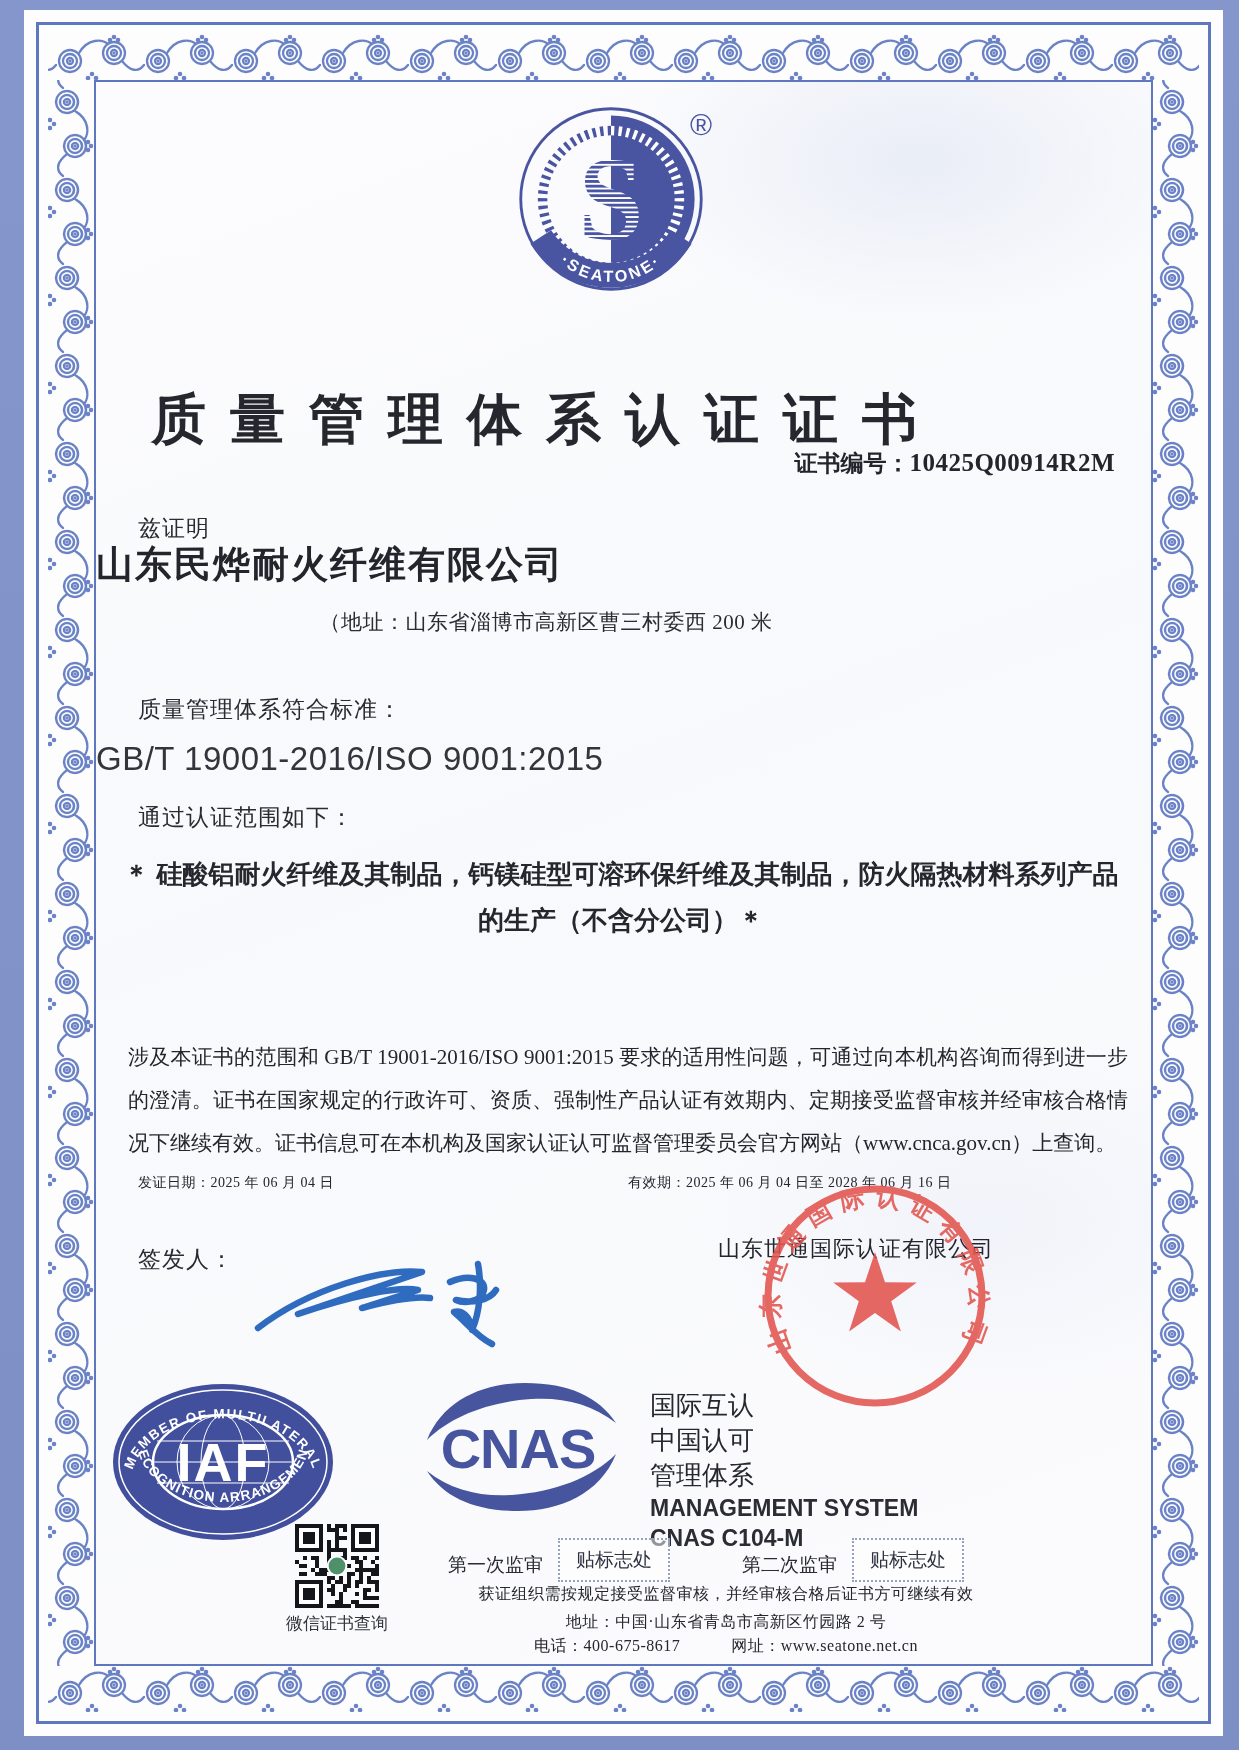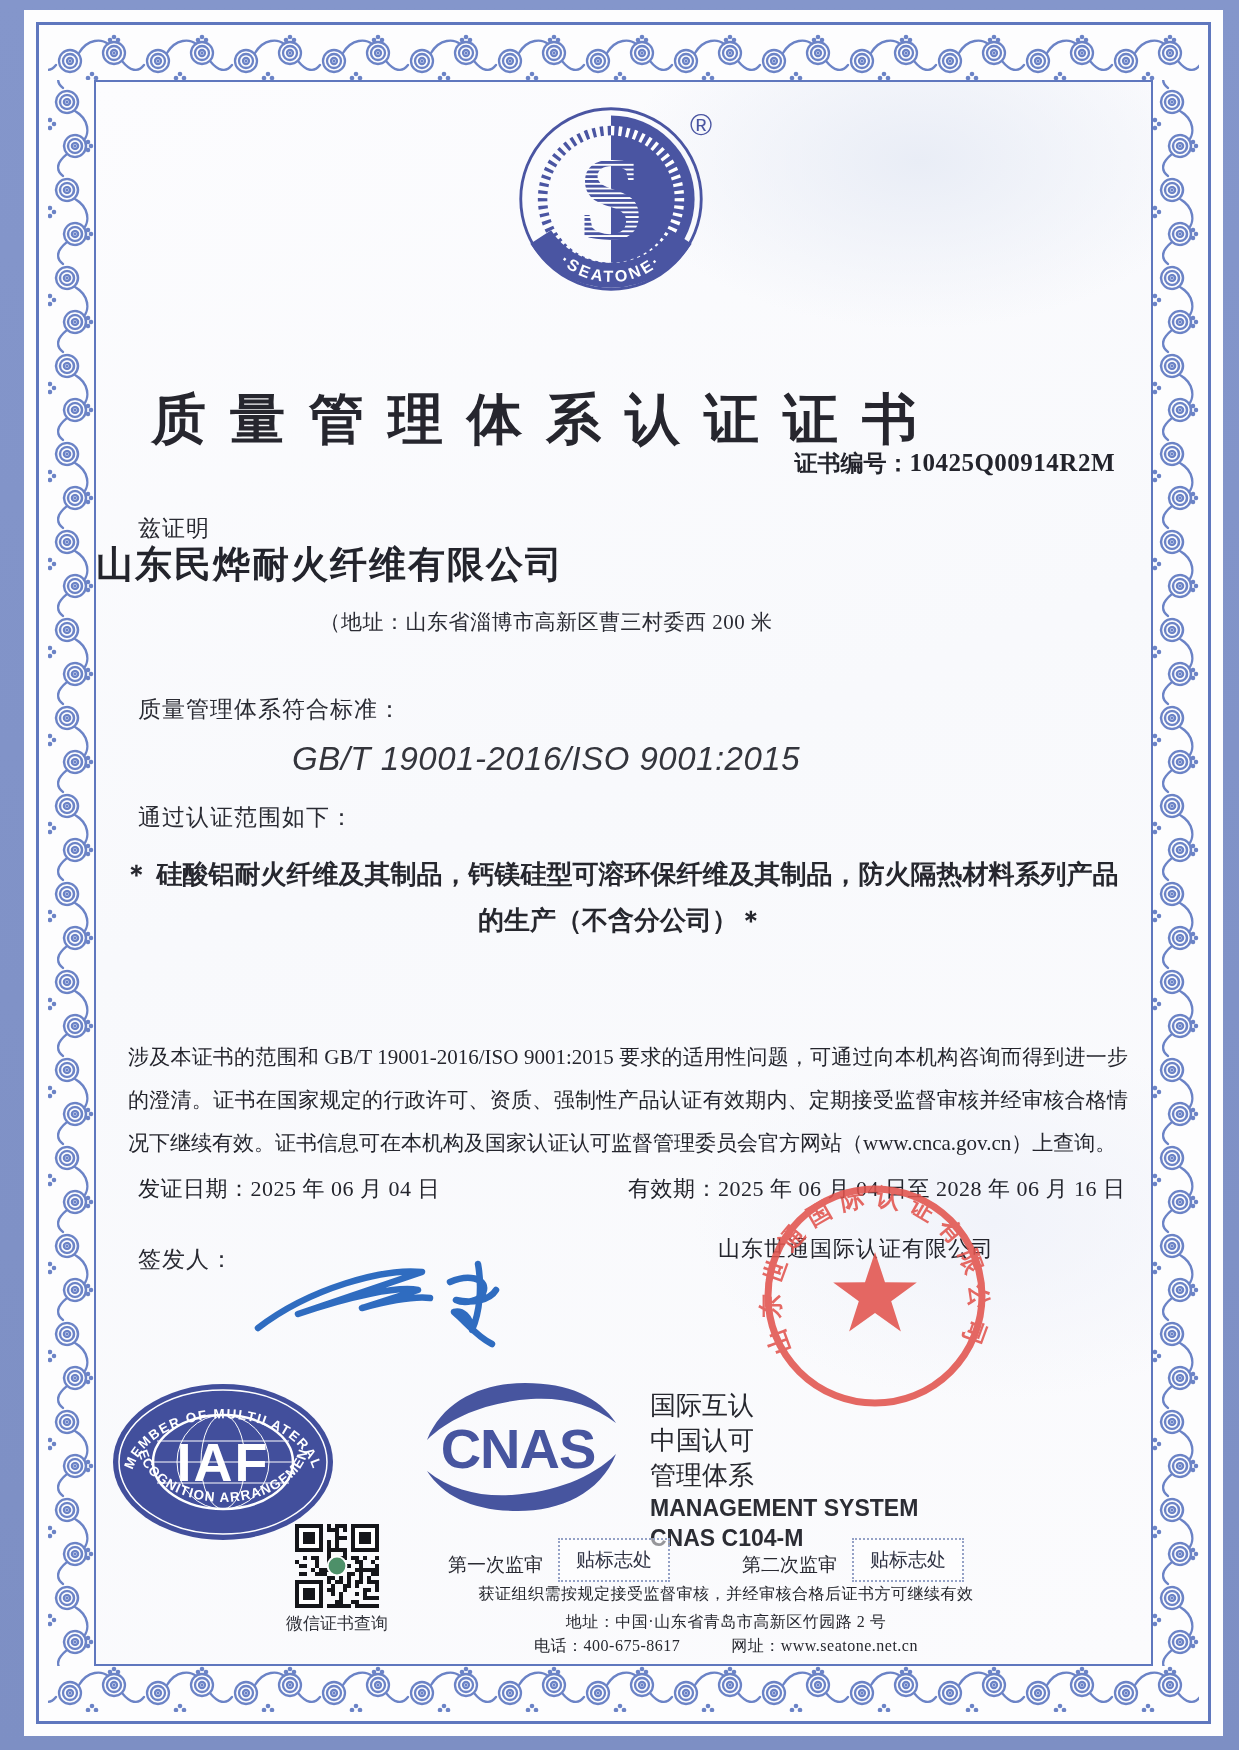--- a/index.html
+++ b/index.html
@@ -22,25 +22,25 @@
            linear-gradient(160deg,#fcfcfe 0%,#f8f9fc 45%,#fbfbfd 100%);}
   .content{position:absolute;inset:0;overflow:hidden;}
   .abs{position:absolute;}
   .label{font-size:23px;letter-spacing:1px;color:#2a2b33;}
   .cert-title{font-size:55px;font-weight:600;letter-spacing:24px;text-align:center;color:#26262e;}
   .certno{font-size:23px;font-weight:bold;}
   .certno b{font-family:"Liberation Serif",serif;font-size:25px;letter-spacing:.5px;}
   .company{font-size:37px;font-weight:bold;text-align:left;letter-spacing:2px;}
   .addr{font-size:21px;text-align:center;letter-spacing:.5px;color:#2a2b33;}
   .standard{font-size:33px;font-family:"Liberation Sans","DejaVu Sans",sans-serif;
-            color:#34353c;text-align:center;letter-spacing:.5px;font-style:italic;}
+            color:#34353c;letter-spacing:.5px;}
   .scope{font-size:26px;font-weight:bold;line-height:46px;text-align:center;
          font-family:"Liberation Sans","DejaVu Sans",sans-serif;color:#26272e;}
   .legal{font-size:21px;line-height:43px;text-align:justify;color:#24252d;}
-  .dateline{font-size:22px;letter-spacing:.5px;font-family:Liberation Serif, serif;}
+  .dateline{font-size:14px;letter-spacing:.5px;font-family:Liberation Serif, serif;}
   .issuer{font-size:22px;text-align:center;letter-spacing:1px;}
   .accCN{font-size:26px;line-height:35px;font-family:"Liberation Sans","DejaVu Sans",sans-serif;color:#26272e;}
   .accEN{font-size:23px;line-height:30px;font-weight:bold;font-family:"Liberation Sans","DejaVu Sans",sans-serif;color:#2c2d34;}
   .audit-label{font-size:19px;color:#2a2b33;}
   .audit-box{box-sizing:border-box;border:2px dotted #94a1c6;color:#2e3142;font-size:19px;
              padding:7px 16px;background:rgba(255,255,255,.5);}
   .footnote{font-size:16px;text-align:center;color:#26272e;letter-spacing:.5px;}
   .qr-caption{font-size:17px;text-align:center;color:#33343c;}
   .stamp{opacity:.88;}
 </style>

